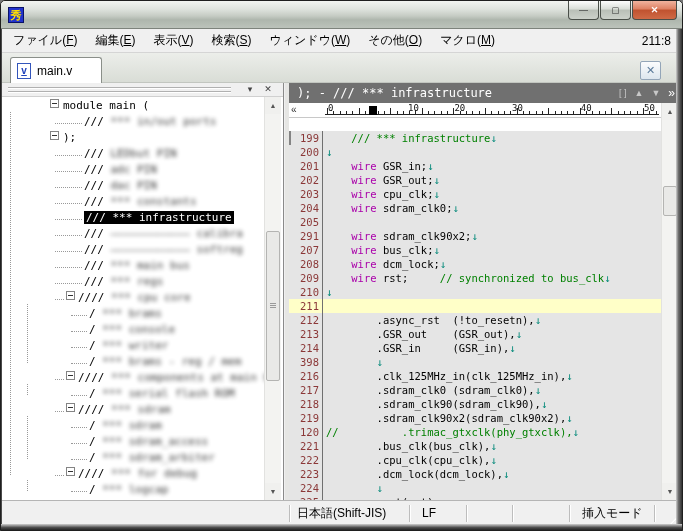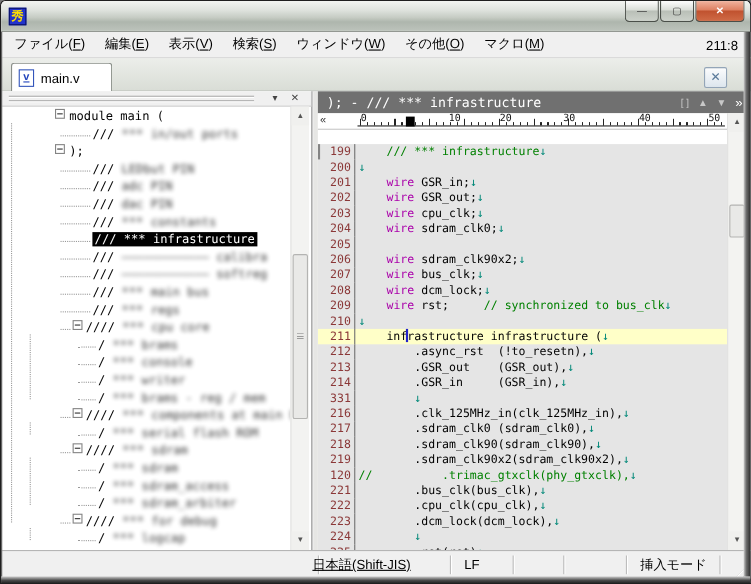--- a/index.html
+++ b/index.html
@@ -331,21 +331,21 @@
           <span class="fold-col"></span>
           <span class="num-col">204</span>
           <span class="txt-col"><span class="sg-p">    </span><span class="sg-k">wire</span><span class="sg-p"> sdram_clk0;</span><span class="sg-e">↓</span></span>
         </div>
         <div class="code-line">
           <span class="fold-col"></span>
           <span class="num-col">205</span>
         </div>
         <div class="code-line">
           <span class="fold-col"></span>
-          <span class="num-col">206</span>
+          <span class="num-col">291</span>
           <span class="txt-col"><span class="sg-p">    </span><span class="sg-k">wire</span><span class="sg-p"> sdram_clk90x2;</span><span class="sg-e">↓</span></span>
         </div>
         <div class="code-line">
           <span class="fold-col"></span>
           <span class="num-col">207</span>
           <span class="txt-col"><span class="sg-p">    </span><span class="sg-k">wire</span><span class="sg-p"> bus_clk;</span><span class="sg-e">↓</span></span>
         </div>
         <div class="code-line">
           <span class="fold-col"></span>
           <span class="num-col">208</span>
@@ -357,40 +357,39 @@
           <span class="txt-col"><span class="sg-p">    </span><span class="sg-k">wire</span><span class="sg-p"> rst;     </span><span class="sg-c">// synchronized to bus_clk</span><span class="sg-e">↓</span></span>
         </div>
         <div class="code-line">
           <span class="fold-col"></span>
           <span class="num-col">210</span>
           <span class="txt-col"><span class="sg-e">↓</span></span>
         </div>
         <div class="code-line current">
           <span class="fold-col"></span>
           <span class="num-col">211</span>
-          <span class="txt-col"><span class="sg-p">    inf</span><span class="caret"></span><span class="sg-p">rastructure infrastructure (</span><span class="sg-e">↓</span></span>
         </div>
         <div class="code-line">
           <span class="fold-col"></span>
           <span class="num-col">212</span>
           <span class="txt-col"><span class="sg-p">        .async_rst  (!to_resetn),</span><span class="sg-e">↓</span></span>
         </div>
         <div class="code-line">
           <span class="fold-col"></span>
           <span class="num-col">213</span>
           <span class="txt-col"><span class="sg-p">        .GSR_out    (GSR_out),</span><span class="sg-e">↓</span></span>
         </div>
         <div class="code-line">
           <span class="fold-col"></span>
           <span class="num-col">214</span>
           <span class="txt-col"><span class="sg-p">        .GSR_in     (GSR_in),</span><span class="sg-e">↓</span></span>
         </div>
         <div class="code-line">
           <span class="fold-col"></span>
-          <span class="num-col">331</span>
+          <span class="num-col">398</span>
           <span class="txt-col"><span class="sg-p">        </span><span class="sg-e">↓</span></span>
         </div>
         <div class="code-line">
           <span class="fold-col"></span>
           <span class="num-col">216</span>
           <span class="txt-col"><span class="sg-p">        .clk_125MHz_in(clk_125MHz_in),</span><span class="sg-e">↓</span></span>
         </div>
         <div class="code-line">
           <span class="fold-col"></span>
           <span class="num-col">217</span>
@@ -444,21 +443,21 @@
       </div>
     <div class="vscroll editor-scroll">
       <div class="scroll-btn up">▲</div>
       <div class="scroll-thumb" style="top:83px;height:30px;"></div>
       <div class="scroll-btn down">▼</div>
     </div>
   </div>
 
   <div class="statusbar">
     <div class="sb-div" style="left:287px;"></div>
-    <span class="sb-text" style="left:282px;text-decoration:underline;">日本語(Shift-JIS)</span>
+    <span class="sb-text" style="left:295px;">日本語(Shift-JIS)</span>
     <div class="sb-div" style="left:407px;"></div>
     <span class="sb-text" style="left:420px;">LF</span>
     <div class="sb-div" style="left:464px;"></div>
     <div class="sb-div" style="left:510px;"></div>
     <div class="sb-div" style="left:567px;"></div>
     <span class="sb-text" style="left:580px;">挿入モード</span>
     <div class="sb-div" style="left:652px;"></div>
     <div class="sb-grip"></div>
   </div>
 

